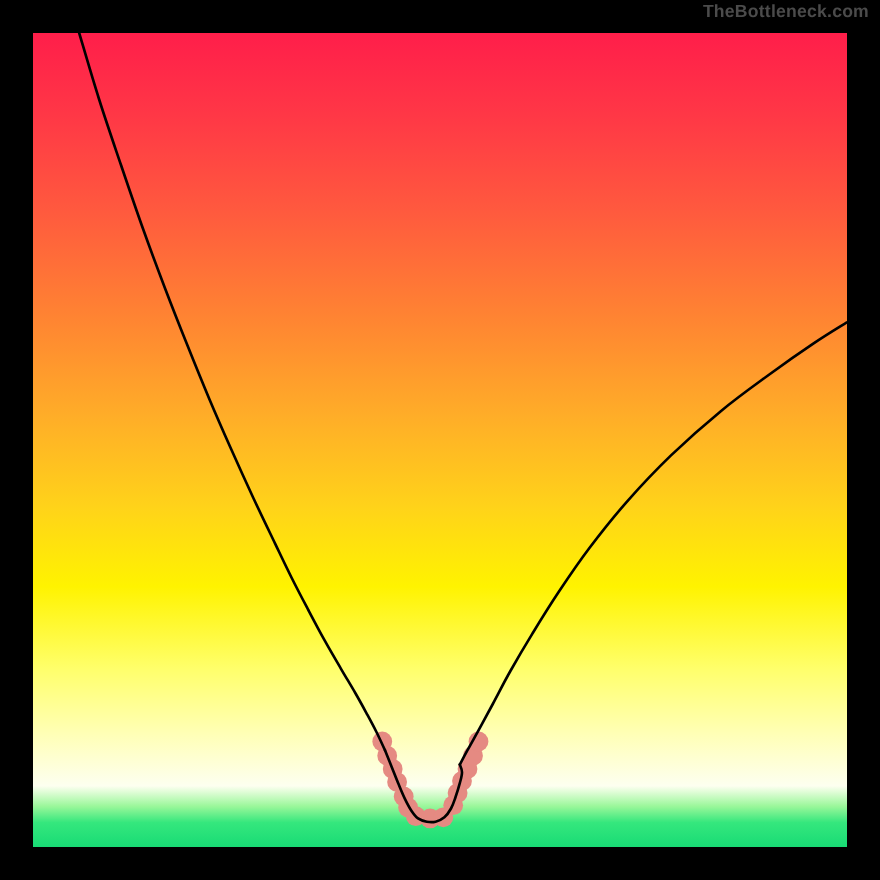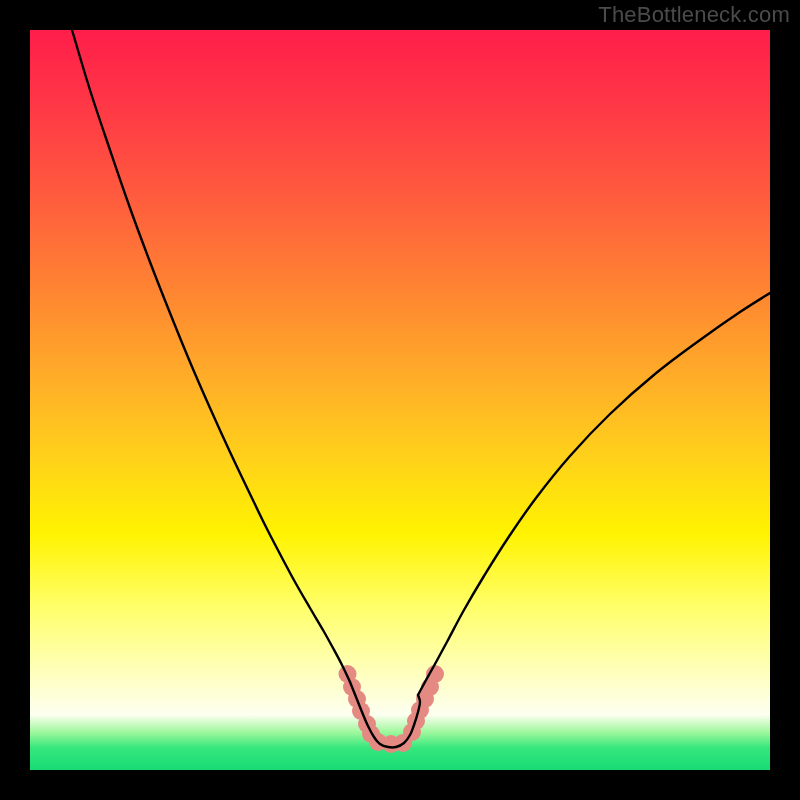--- a/index.html
+++ b/index.html
@@ -15,22 +15,22 @@
     position: relative;
     width: 800px;
     height: 800px;
     background: #000;
   }
   .watermark {
     position: absolute;
     top: 2px;
     right: 10px;
     color: #4b4b4b;
-    font-size: 22px;
-    font-weight: 400;
+    font-size: 16px;
+    font-weight: 700;
     letter-spacing: 0.2px;
     z-index: 20;
     user-select: none;
   }
   .plot-area {
     position: absolute;
     left: 30px;
     top: 30px;
     width: 740px;
     height: 740px;

